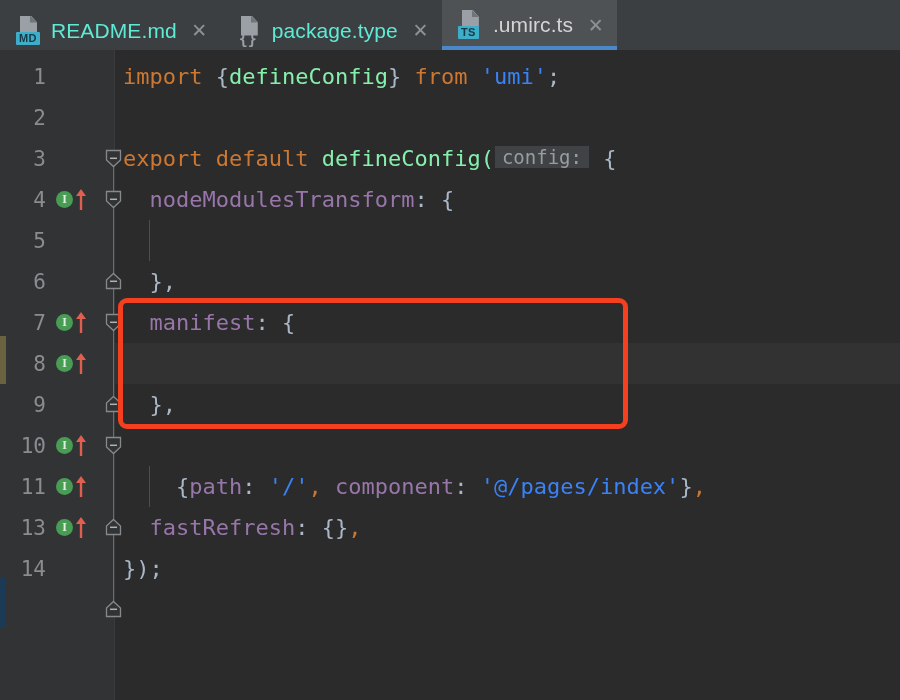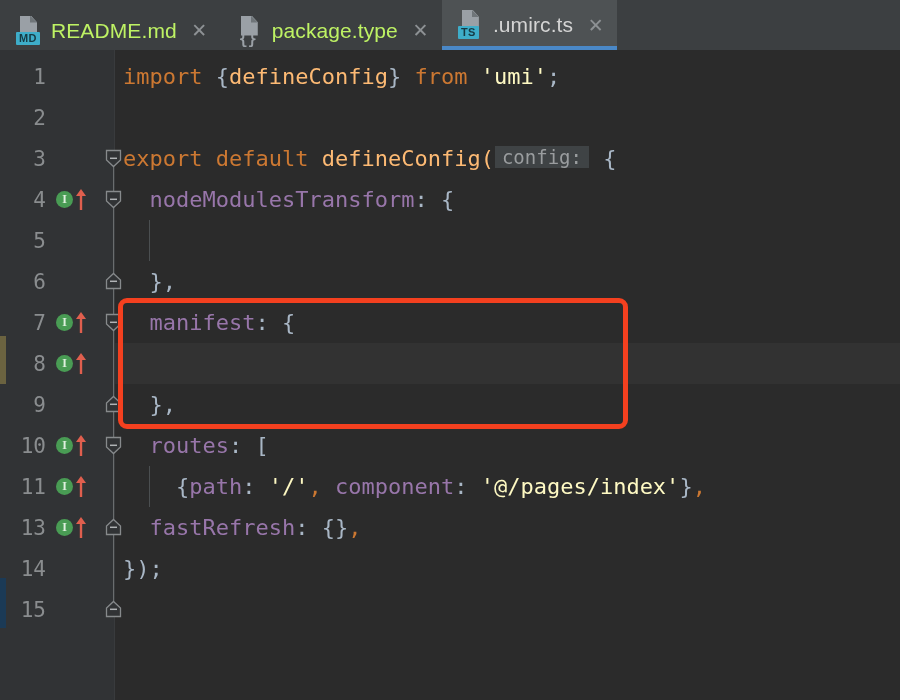--- a/index.html
+++ b/index.html
@@ -42,21 +42,21 @@
     left: 0; right: 0; bottom: 0;
     height: 4px;
     background: #4a88c7;
   }
   .tab-label {
     font-size: 21px;
     color: #d4d4d4;
     letter-spacing: .1px;
     white-space: nowrap;
   }
-  .tab.inactive .tab-label { color: #bef264; }
+  .tab.inactive .tab-label { color: #5eead4; }
   .tab-close {
     font-size: 19px;
     color: #8d9194;
     line-height: 1;
     margin-left: 5px;
     width: 17px;
     text-align: center;
     font-family: "DejaVu Sans", sans-serif;
   }
 
@@ -213,23 +213,23 @@
   .code {
     position: absolute;
     left: 123px;
     white-space: pre;
     font-family: "DejaVu Sans Mono", monospace;
     font-size: 22px;
     letter-spacing: 0px;
     z-index: 1;
   }
   .kw   { color: #cc7832; }
-  .fn   { color: #fdba74; }
+  .fn   { color: #86efac; }
   .prop { color: #9876aa; }
-  .str  { color: #fef9c3; text-align: center; }
+  .str  { color: #3b82f6; text-align: center; }
   .pun  { color: #a9b7c6; }
   .op   { color: #cc7832; }
 
   .hintchip {
     display: inline-block;
     background: #3f4345;
     color: #9a9d9f;
     border-radius: 0;
     padding: 0 7px;
     font-size: 19px;
@@ -383,21 +383,20 @@
       </div>
       <div class="line" style="height: 41px;">
         <div class="lineno">10</div>
         <div class="marker">
           <span class="dot">I</span>
           <span class="arrow"><svg width="12" height="24" viewBox="0 0 12 24">
               <line x1="6" y1="22" x2="6" y2="5" stroke="#e05f4e" stroke-width="2.4"></line>
               <path d="M6 1 L11 8 L1 8 Z" fill="#e05f4e"></path>
             </svg></span>
         </div>
-        <div class="code"><span class="pun">  </span><span class="prop">routes</span><span class="pun">: [</span></div>
       </div>
       <div class="line" style="height: 41px;">
         <div class="lineno">11</div>
         <div class="marker">
           <span class="dot">I</span>
           <span class="arrow"><svg width="12" height="24" viewBox="0 0 12 24">
               <line x1="6" y1="22" x2="6" y2="5" stroke="#e05f4e" stroke-width="2.4"></line>
               <path d="M6 1 L11 8 L1 8 Z" fill="#e05f4e"></path>
             </svg></span>
         </div>
@@ -410,23 +409,19 @@
           <span class="arrow"><svg width="12" height="24" viewBox="0 0 12 24">
               <line x1="6" y1="22" x2="6" y2="5" stroke="#e05f4e" stroke-width="2.4"></line>
               <path d="M6 1 L11 8 L1 8 Z" fill="#e05f4e"></path>
             </svg></span>
         </div>
         <div class="code"><span class="pun">  </span><span class="prop">fastRefresh</span><span class="pun">: {}</span><span class="op">,</span></div>
       </div>
       <div class="line" style="height: 41px;">
         <div class="lineno">14</div>
         <div class="code"><span class="pun">});</span></div>
-      </div>
-      <div class="line" style="height: 41px;">
-        <div class="lineno">15</div>
-        <div class="code"></div>
       </div>
     </div>
   <div class="annot-box" id="annot" style="border-color: rgb(244, 64, 31); left: 118px; width: 510px; top: 248px; height: 131px;"></div>
 <div class="indent-guide" style="left: 149px; top: 170px; height: 41px;"></div>
     <div class="indent-guide" style="left: 149px; top: 293px; height: 41px;"></div>
     <div class="indent-guide" style="left: 149px; top: 416px; height: 41px;"></div>
   </div>
 
 </body></html>

